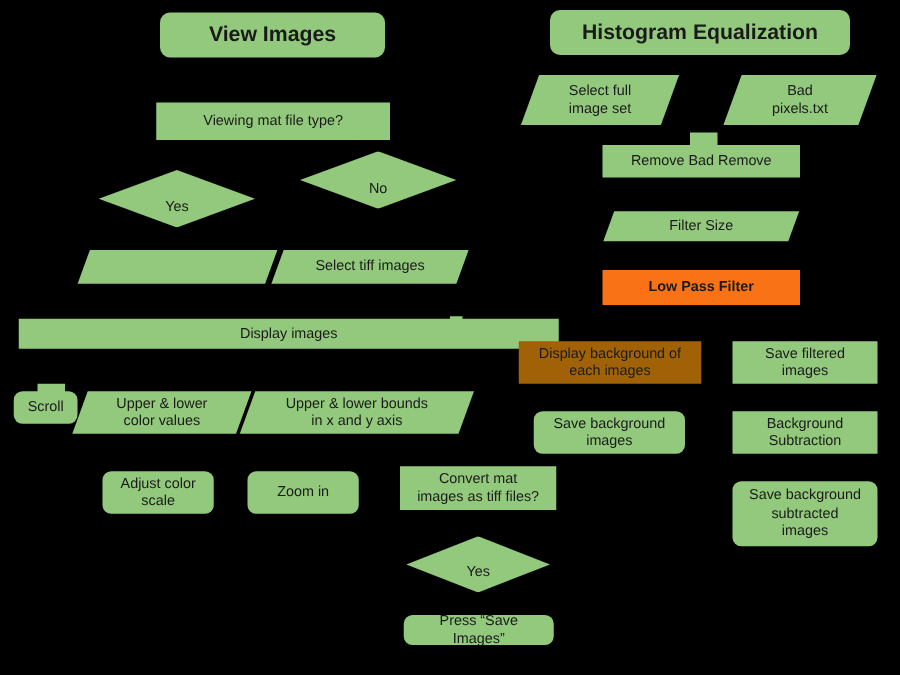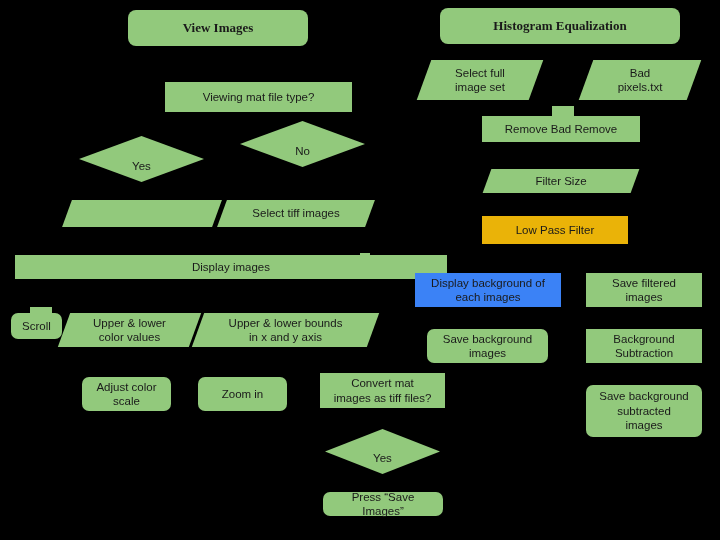--- a/index.html
+++ b/index.html
@@ -26,23 +26,22 @@
     background: #92C97C;
     font-size: 11.5px;
     line-height: 1.25;
     padding: 2px 4px;
     white-space: pre-line;
   }
   .rect { border-radius: 0; }
   .round { border-radius: 7px; }
   .title {
     font-weight: bold;
-    font-size: 13px;
+    font-size: 17px;
     border-radius: 8px;
-    font-family: Liberation Serif, serif;
   }
   .para {
     background: transparent;
     padding: 0;
   }
   .para .para-shape {
     position: absolute;
     left: 0; top: 0;
     width: 100%;
     height: 100%;
@@ -81,34 +80,34 @@
 </style>
 </head>
 <body>
 
 <div id="canvas" style="width: 720px; height: 540px; background: rgb(0, 0, 0);">
     <div class="nub" style="left: 552px; top: 106px; width: 22px; height: 12px; background: rgb(146, 201, 124);"></div>
     <div class="nub" style="left: 360px; top: 253px; width: 10px; height: 18px; background: rgb(146, 201, 124);"></div>
     <div class="nub" style="left: 30px; top: 307px; width: 22px; height: 8px; background: rgb(146, 201, 124);"></div>
     <div class="node title round" style="left: 128px; top: 10px; width: 180px; height: 36px; color: rgb(26, 26, 26); background: rgb(146, 201, 124);"><span>View Images</span></div>
     <div class="node title round" style="left: 440px; top: 8px; width: 240px; height: 36px; color: rgb(26, 26, 26); background: rgb(146, 201, 124);"><span>Histogram Equalization</span></div>
-    <div class="node rect" style="left: 125px; top: 82px; width: 187px; height: 30px; color: rgb(26, 26, 26); background: rgb(146, 201, 124); margin-left: 40px;"><span>Viewing mat file type?</span></div>
+    <div class="node rect" style="left: 125px; top: 82px; width: 187px; height: 30px; color: rgb(26, 26, 26); background: rgb(146, 201, 124);"><span>Viewing mat file type?</span></div>
     <div class="node para" style="left: 424px; top: 60px; width: 112px; height: 40px; color: rgb(26, 26, 26);"><div class="para-shape" style="background: rgb(146, 201, 124);"></div><div class="para-label">Select full
 image set</div></div>
     <div class="node para" style="left: 586px; top: 60px; width: 108px; height: 40px; color: rgb(26, 26, 26);"><div class="para-shape" style="background: rgb(146, 201, 124);"></div><div class="para-label">Bad
 pixels.txt</div></div>
     <div class="node rect" style="left: 482px; top: 116px; width: 158px; height: 26px; color: rgb(26, 26, 26); background: rgb(146, 201, 124);"><span>Remove Bad Remove</span></div>
     <div class="node diamond" style="left: 79px; top: 136px; width: 125px; height: 46px; color: rgb(26, 26, 26);"><div class="dia-shape" style="background: rgb(146, 201, 124);"></div><div class="dia-label">Yes</div></div>
     <div class="node diamond" style="left: 240px; top: 121px; width: 125px; height: 46px; color: rgb(26, 26, 26);"><div class="dia-shape" style="background: rgb(146, 201, 124);"></div><div class="dia-label">No</div></div>
     <div class="node para" style="left: 487px; top: 169px; width: 148px; height: 24px; color: rgb(26, 26, 26);"><div class="para-shape" style="background: rgb(146, 201, 124);"></div><div class="para-label">Filter Size</div></div>
     <div class="node para" style="left: 67px; top: 200px; width: 150px; height: 27px; color: rgb(26, 26, 26);"><div class="para-shape" style="background: rgb(146, 201, 124);"></div></div>
     <div class="node para" style="left: 222px; top: 200px; width: 148px; height: 27px; color: rgb(26, 26, 26);"><div class="para-shape" style="background: rgb(146, 201, 124);"></div><div class="para-label">Select tiff images</div></div>
-    <div class="node rect" style="left: 482px; top: 216px; width: 146px; height: 28px; color: rgb(26, 26, 26); background: #eab308;"><span>Low Pass Filter</span></div>
+    <div class="node rect" style="left: 482px; top: 216px; width: 158px; height: 28px; color: rgb(26, 26, 26); background: #f97316; font-weight: bold;"><span>Low Pass Filter</span></div>
     <div class="node rect" style="left: 15px; top: 255px; width: 432px; height: 24px; color: rgb(26, 26, 26); background: rgb(146, 201, 124);"><span>Display images</span></div>
-    <div class="node rect" style="left: 415px; top: 273px; width: 146px; height: 34px; color: rgb(26, 26, 26); background: #3b82f6;"><span>Display background of
+    <div class="node rect" style="left: 415px; top: 273px; width: 146px; height: 34px; color: rgb(26, 26, 26); background: #a16207;"><span>Display background of
 each images</span></div>
     <div class="node rect" style="left: 586px; top: 273px; width: 116px; height: 34px; color: rgb(26, 26, 26); background: rgb(146, 201, 124);"><span>Save filtered
 images</span></div>
     <div class="node round" style="left: 11px; top: 313px; width: 51px; height: 26px; color: rgb(26, 26, 26); background: rgb(146, 201, 124);"><span>Scroll</span></div>
     <div class="node para" style="left: 64px; top: 313px; width: 131px; height: 34px; color: rgb(26, 26, 26);"><div class="para-shape" style="background: rgb(146, 201, 124);"></div><div class="para-label">Upper &amp; lower
 color values</div></div>
     <div class="node para" style="left: 198px; top: 313px; width: 175px; height: 34px; color: rgb(26, 26, 26);"><div class="para-shape" style="background: rgb(146, 201, 124);"></div><div class="para-label">Upper &amp; lower bounds
 in x and y axis</div></div>
     <div class="node round" style="left: 427px; top: 329px; width: 121px; height: 34px; color: rgb(26, 26, 26); background: rgb(146, 201, 124);"><span>Save background
 images</span></div>

